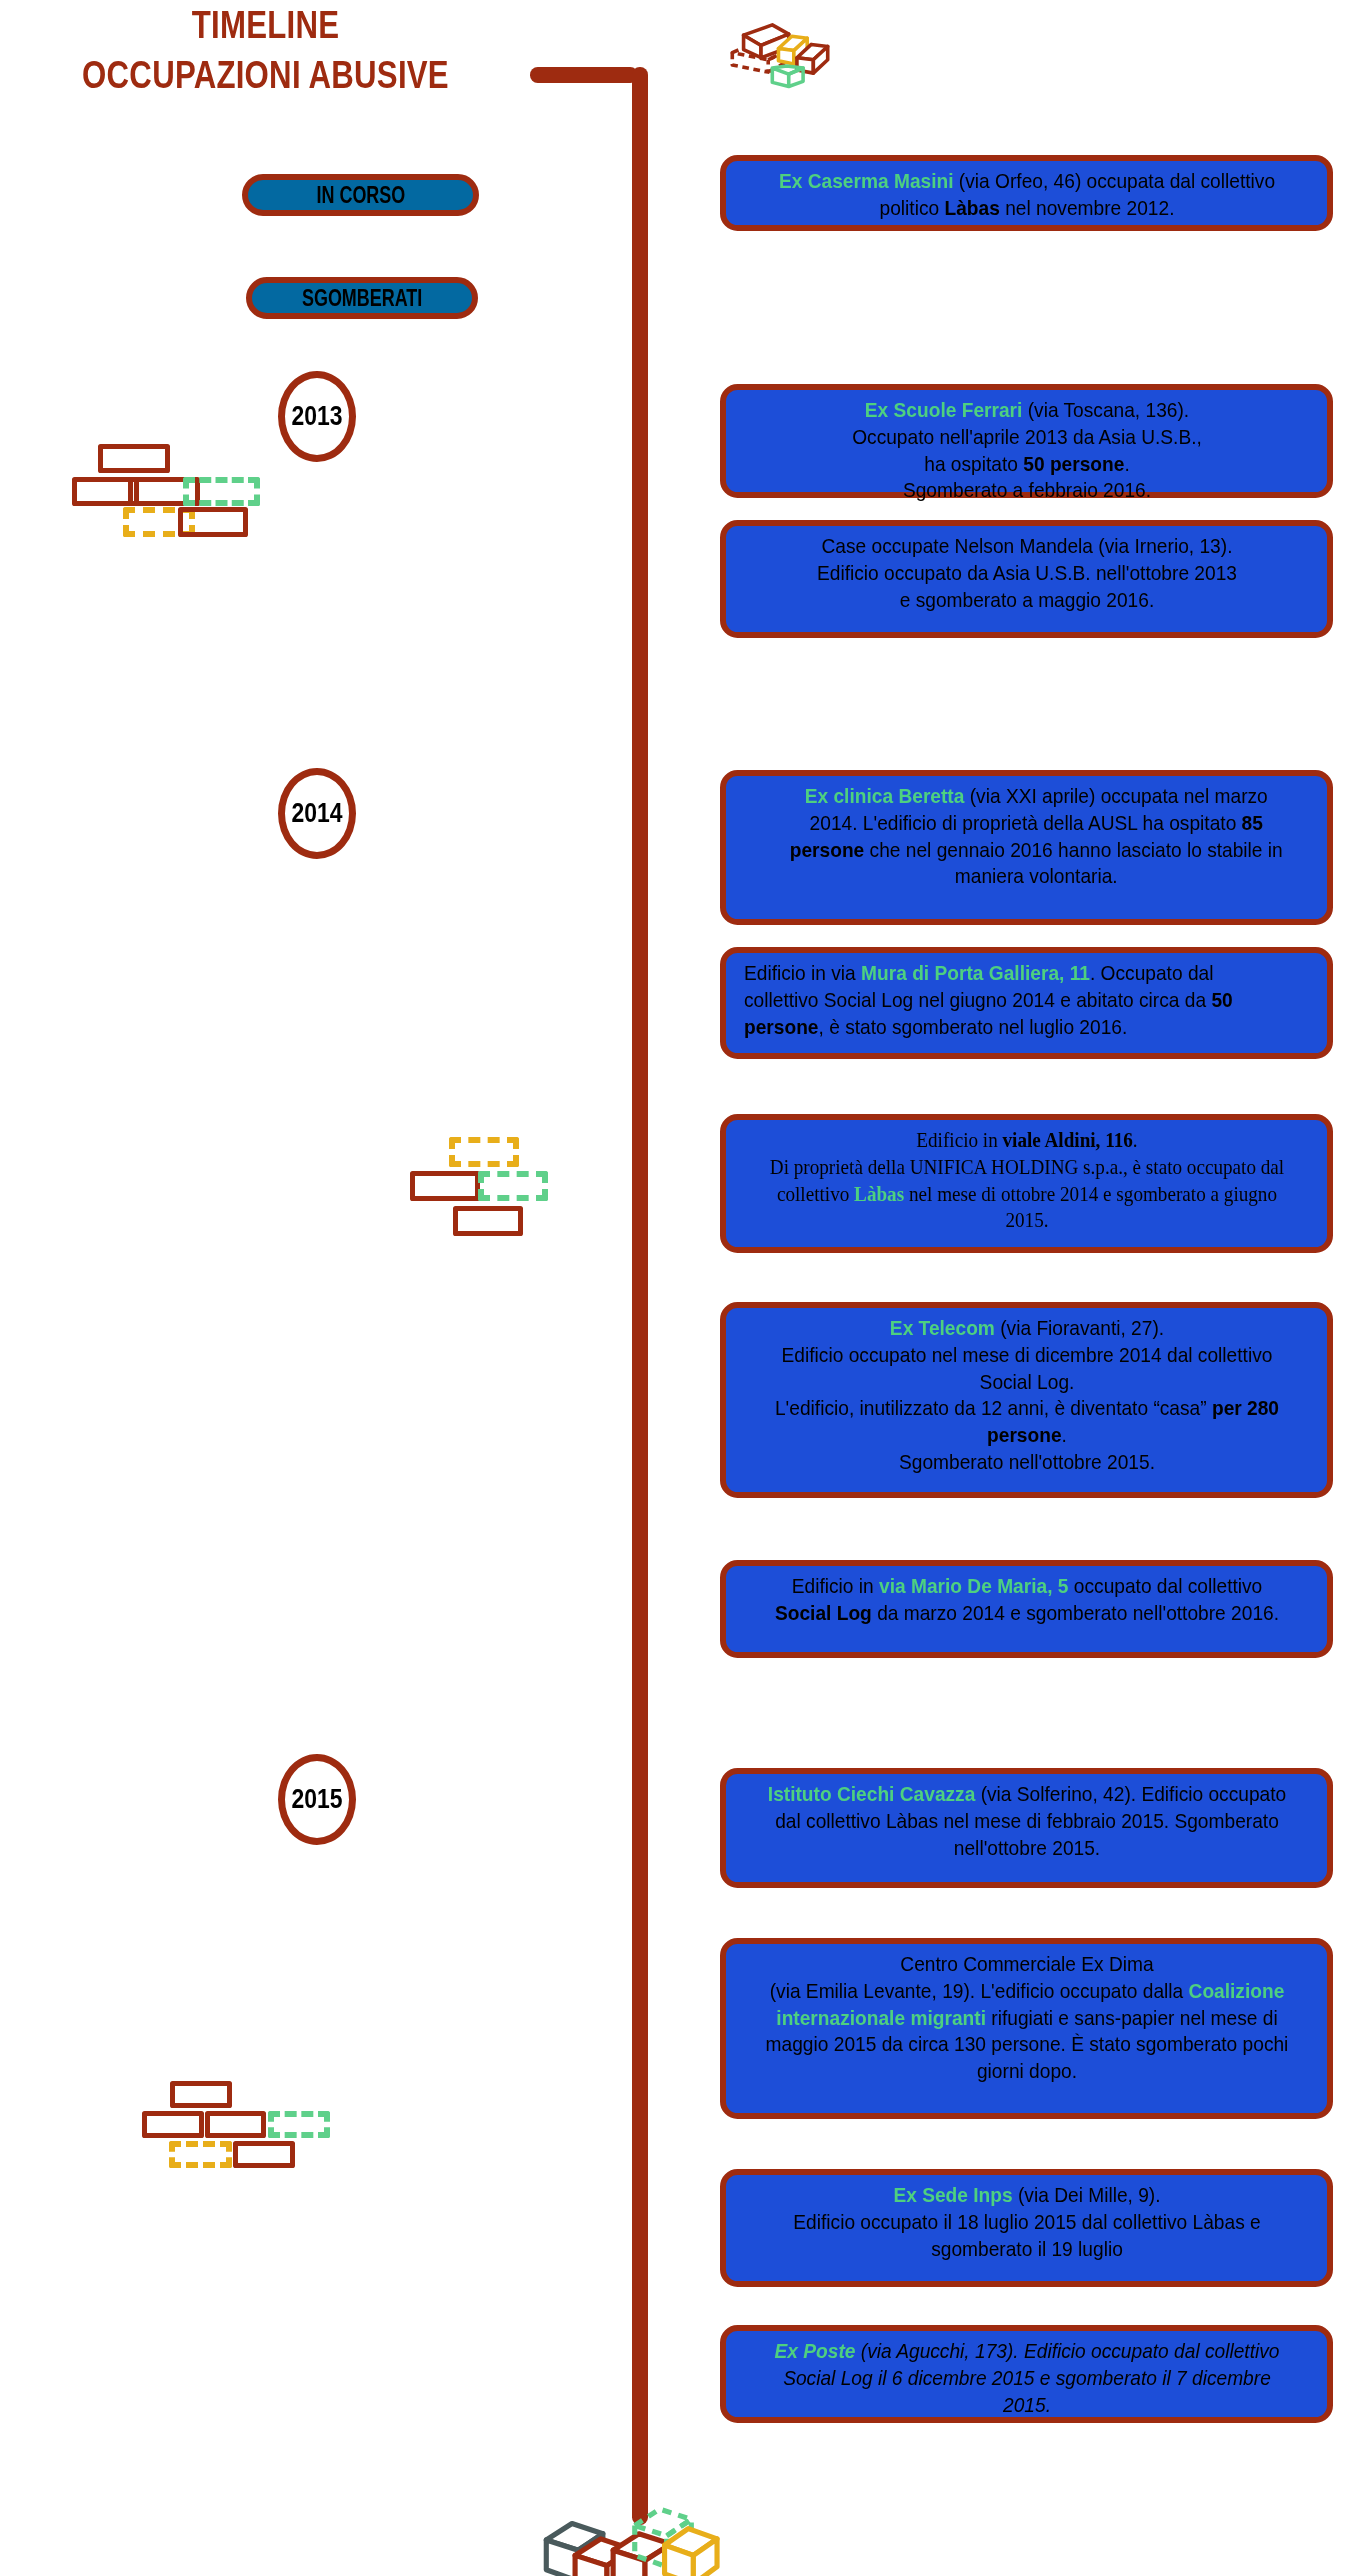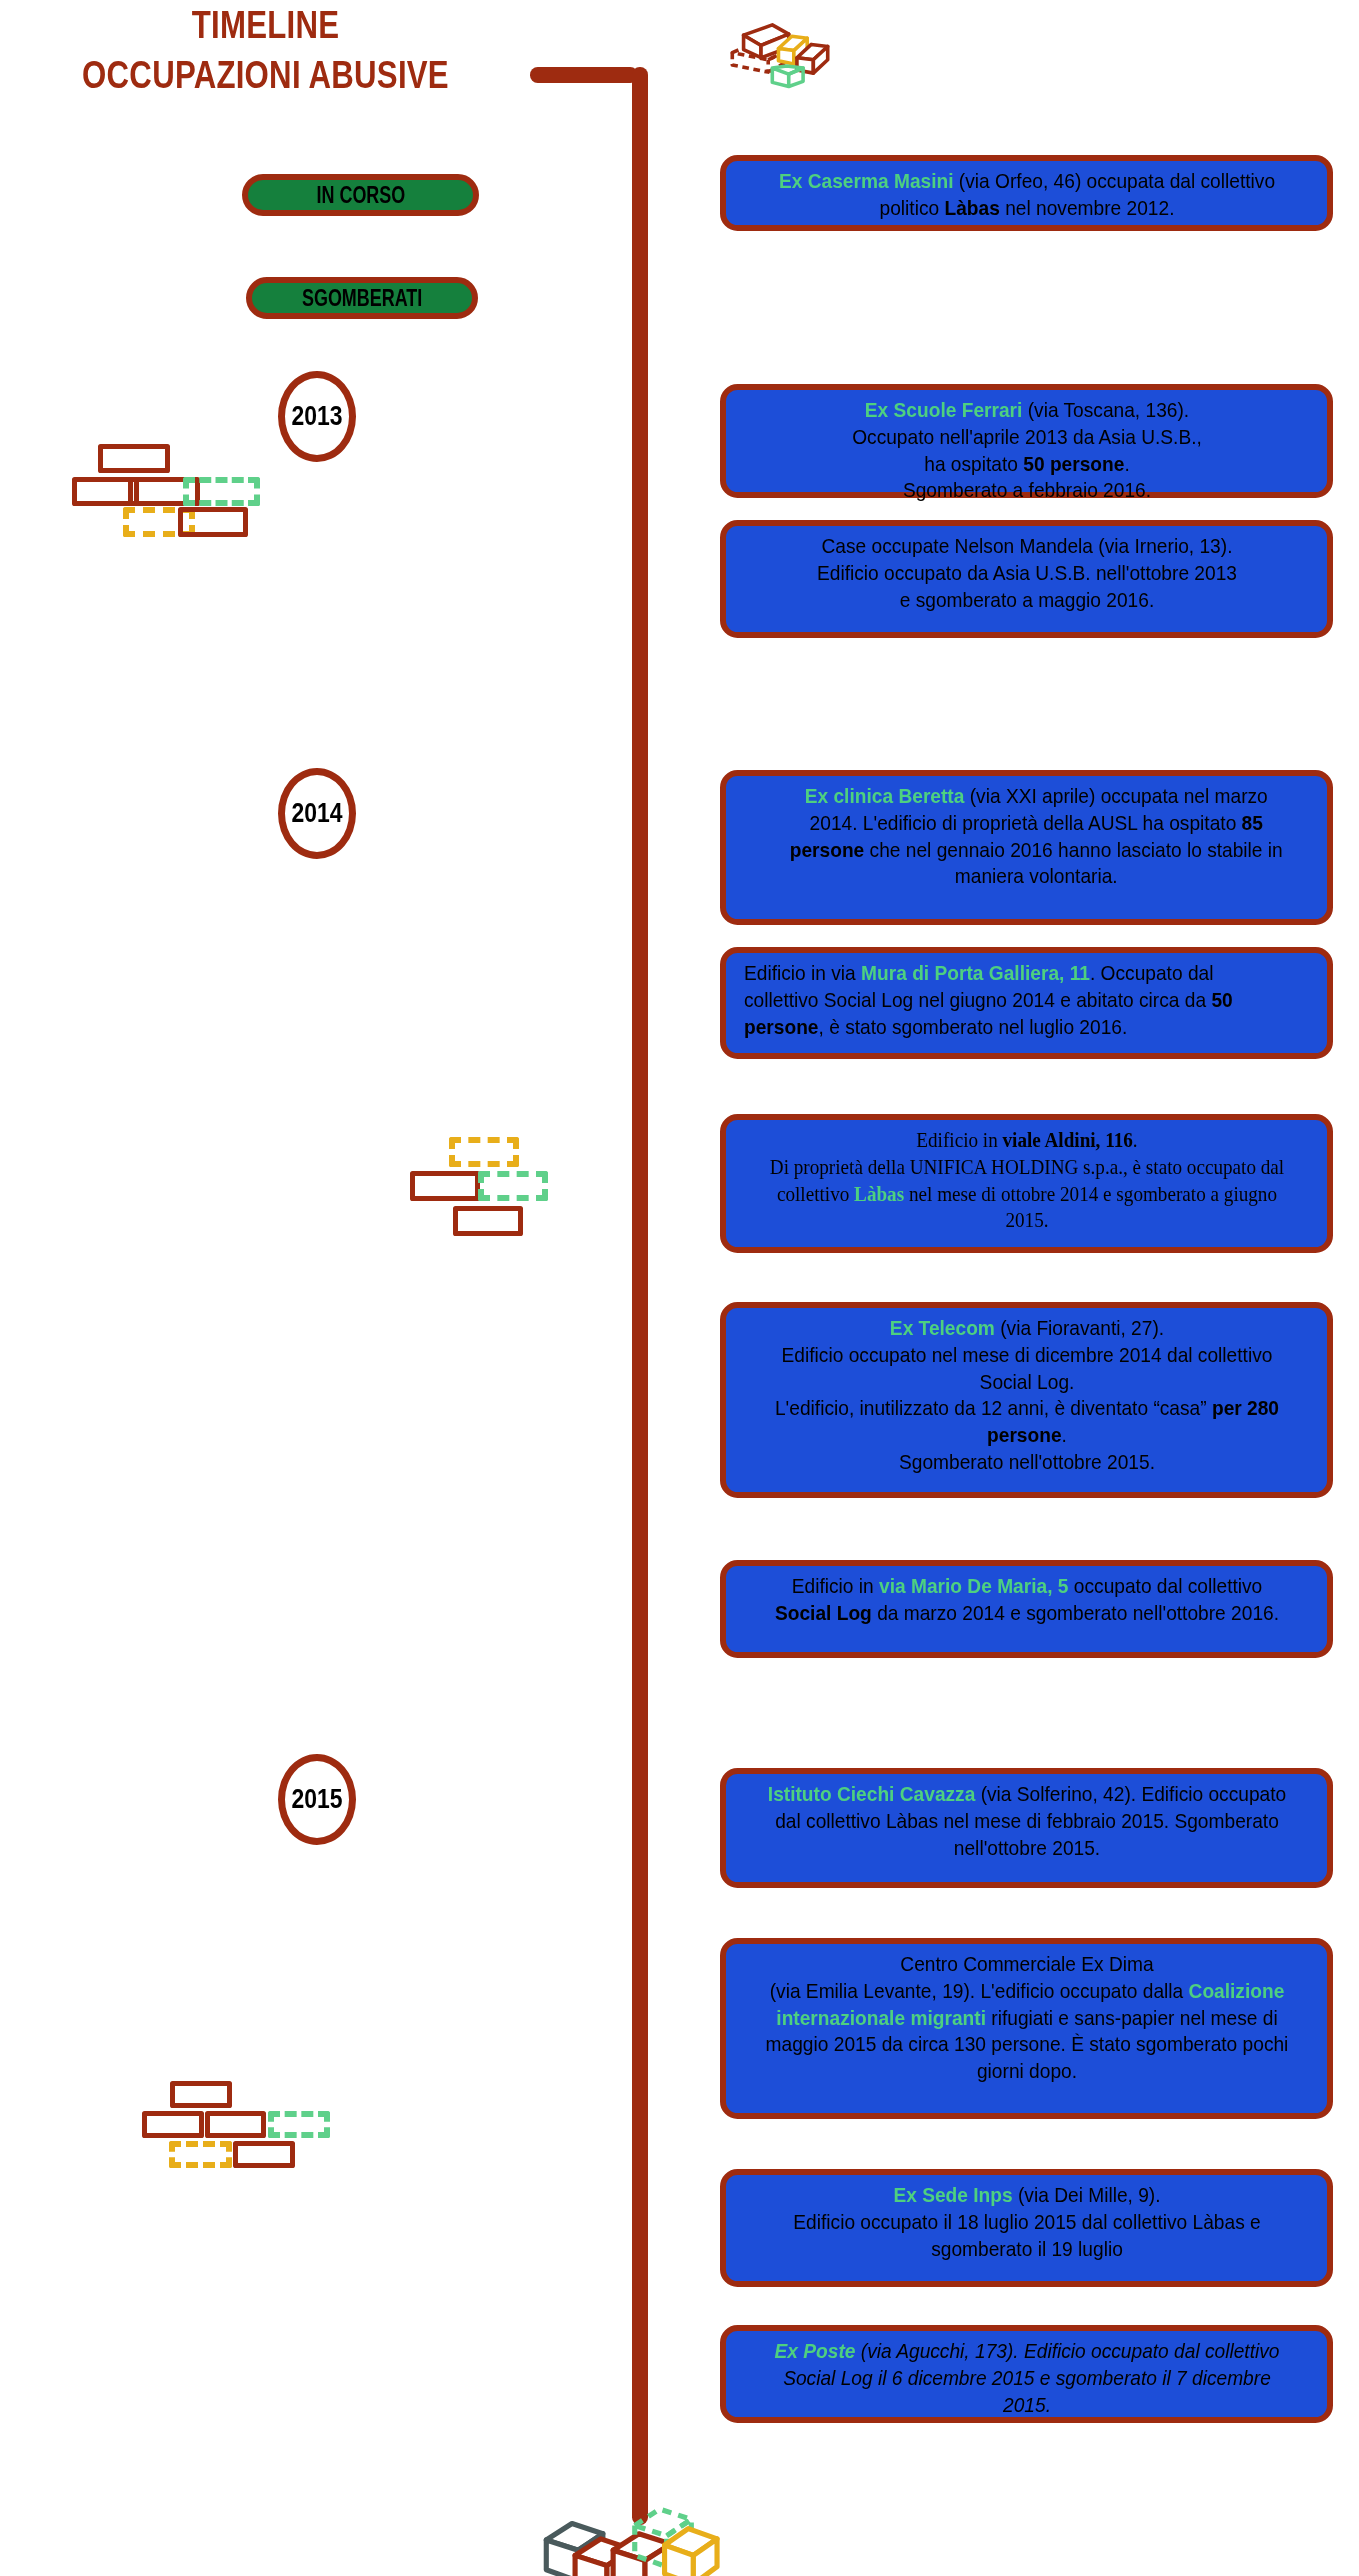--- a/index.html
+++ b/index.html
@@ -30,21 +30,21 @@
     transform: scaleX(0.80);
     transform-origin: center center;
     white-space: nowrap;
   }
 
   
   .legend-pill {
     position: absolute;
     border: 6.7px solid #9e2b10;
     border-radius: 23px;
-    background: #15803d;
+    background: #0369a1;
     display: flex;
     align-items: center;
     justify-content: center;
     height: 42px;
   }
   .legend-pill span {
     color: #000000;
     font-weight: bold;
     font-size: 23px;
     transform: scaleX(0.78);

